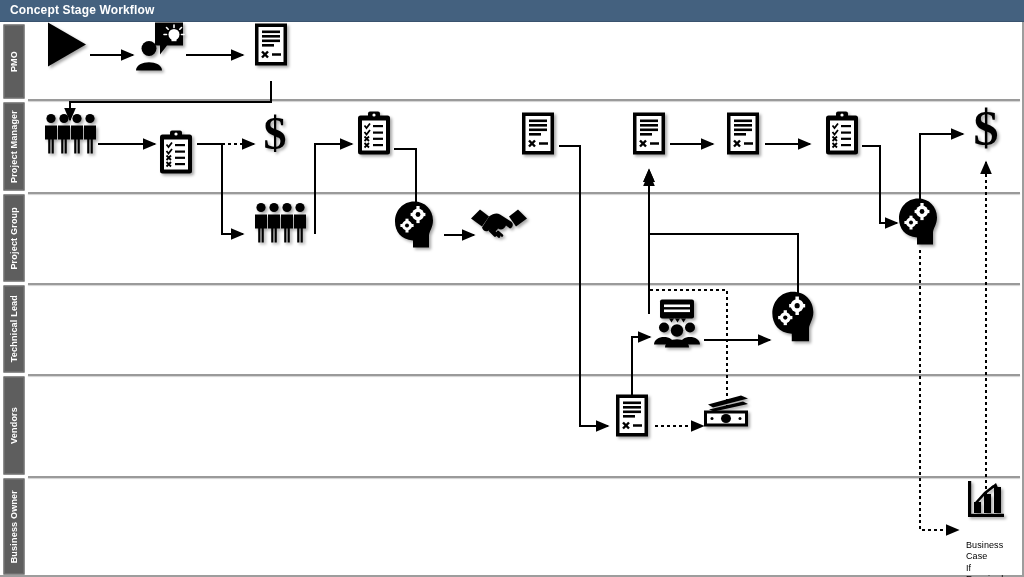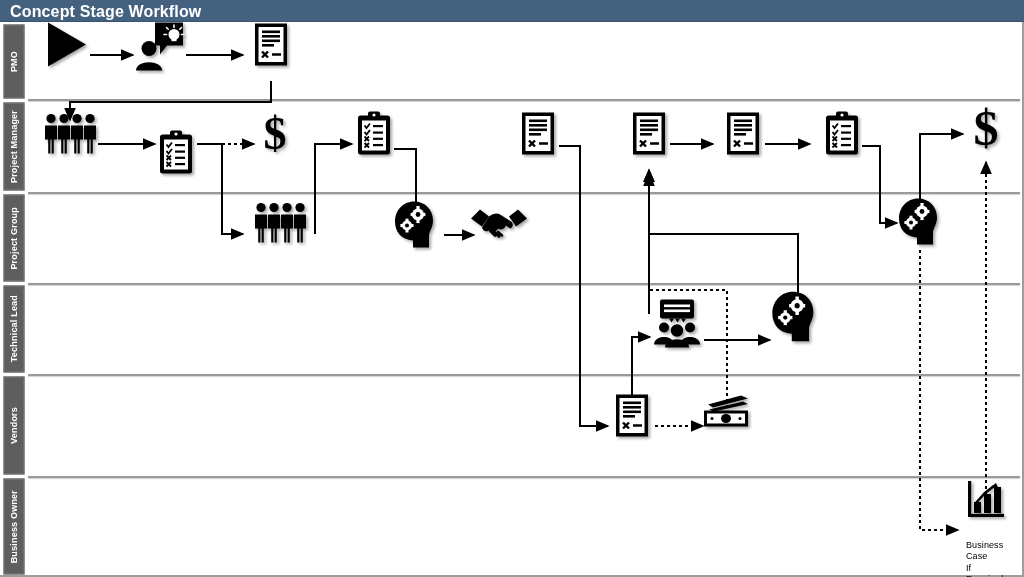--- a/index.html
+++ b/index.html
@@ -17,21 +17,21 @@
   
   #titlebar {
     position: absolute; left: 0; top: 0;
     width: 1024px; height: 22px;
     background: #44617f;
     border-bottom: 1px solid #3a536e;
   }
   #titlebar .title-text {
     position: absolute; left: 10px; top: 3px;
     color: #ffffff;
-    font-size: 16px;
+    font-size: 12px;
     font-weight: bold;
     letter-spacing: .15px;
     white-space: nowrap;
   }
   
   #canvas {
     position: absolute; left: 0; top: 22px;
     width: 1024px; height: 555px;
     background: #ffffff;
     border-right: 2px solid #9d9d9d;

